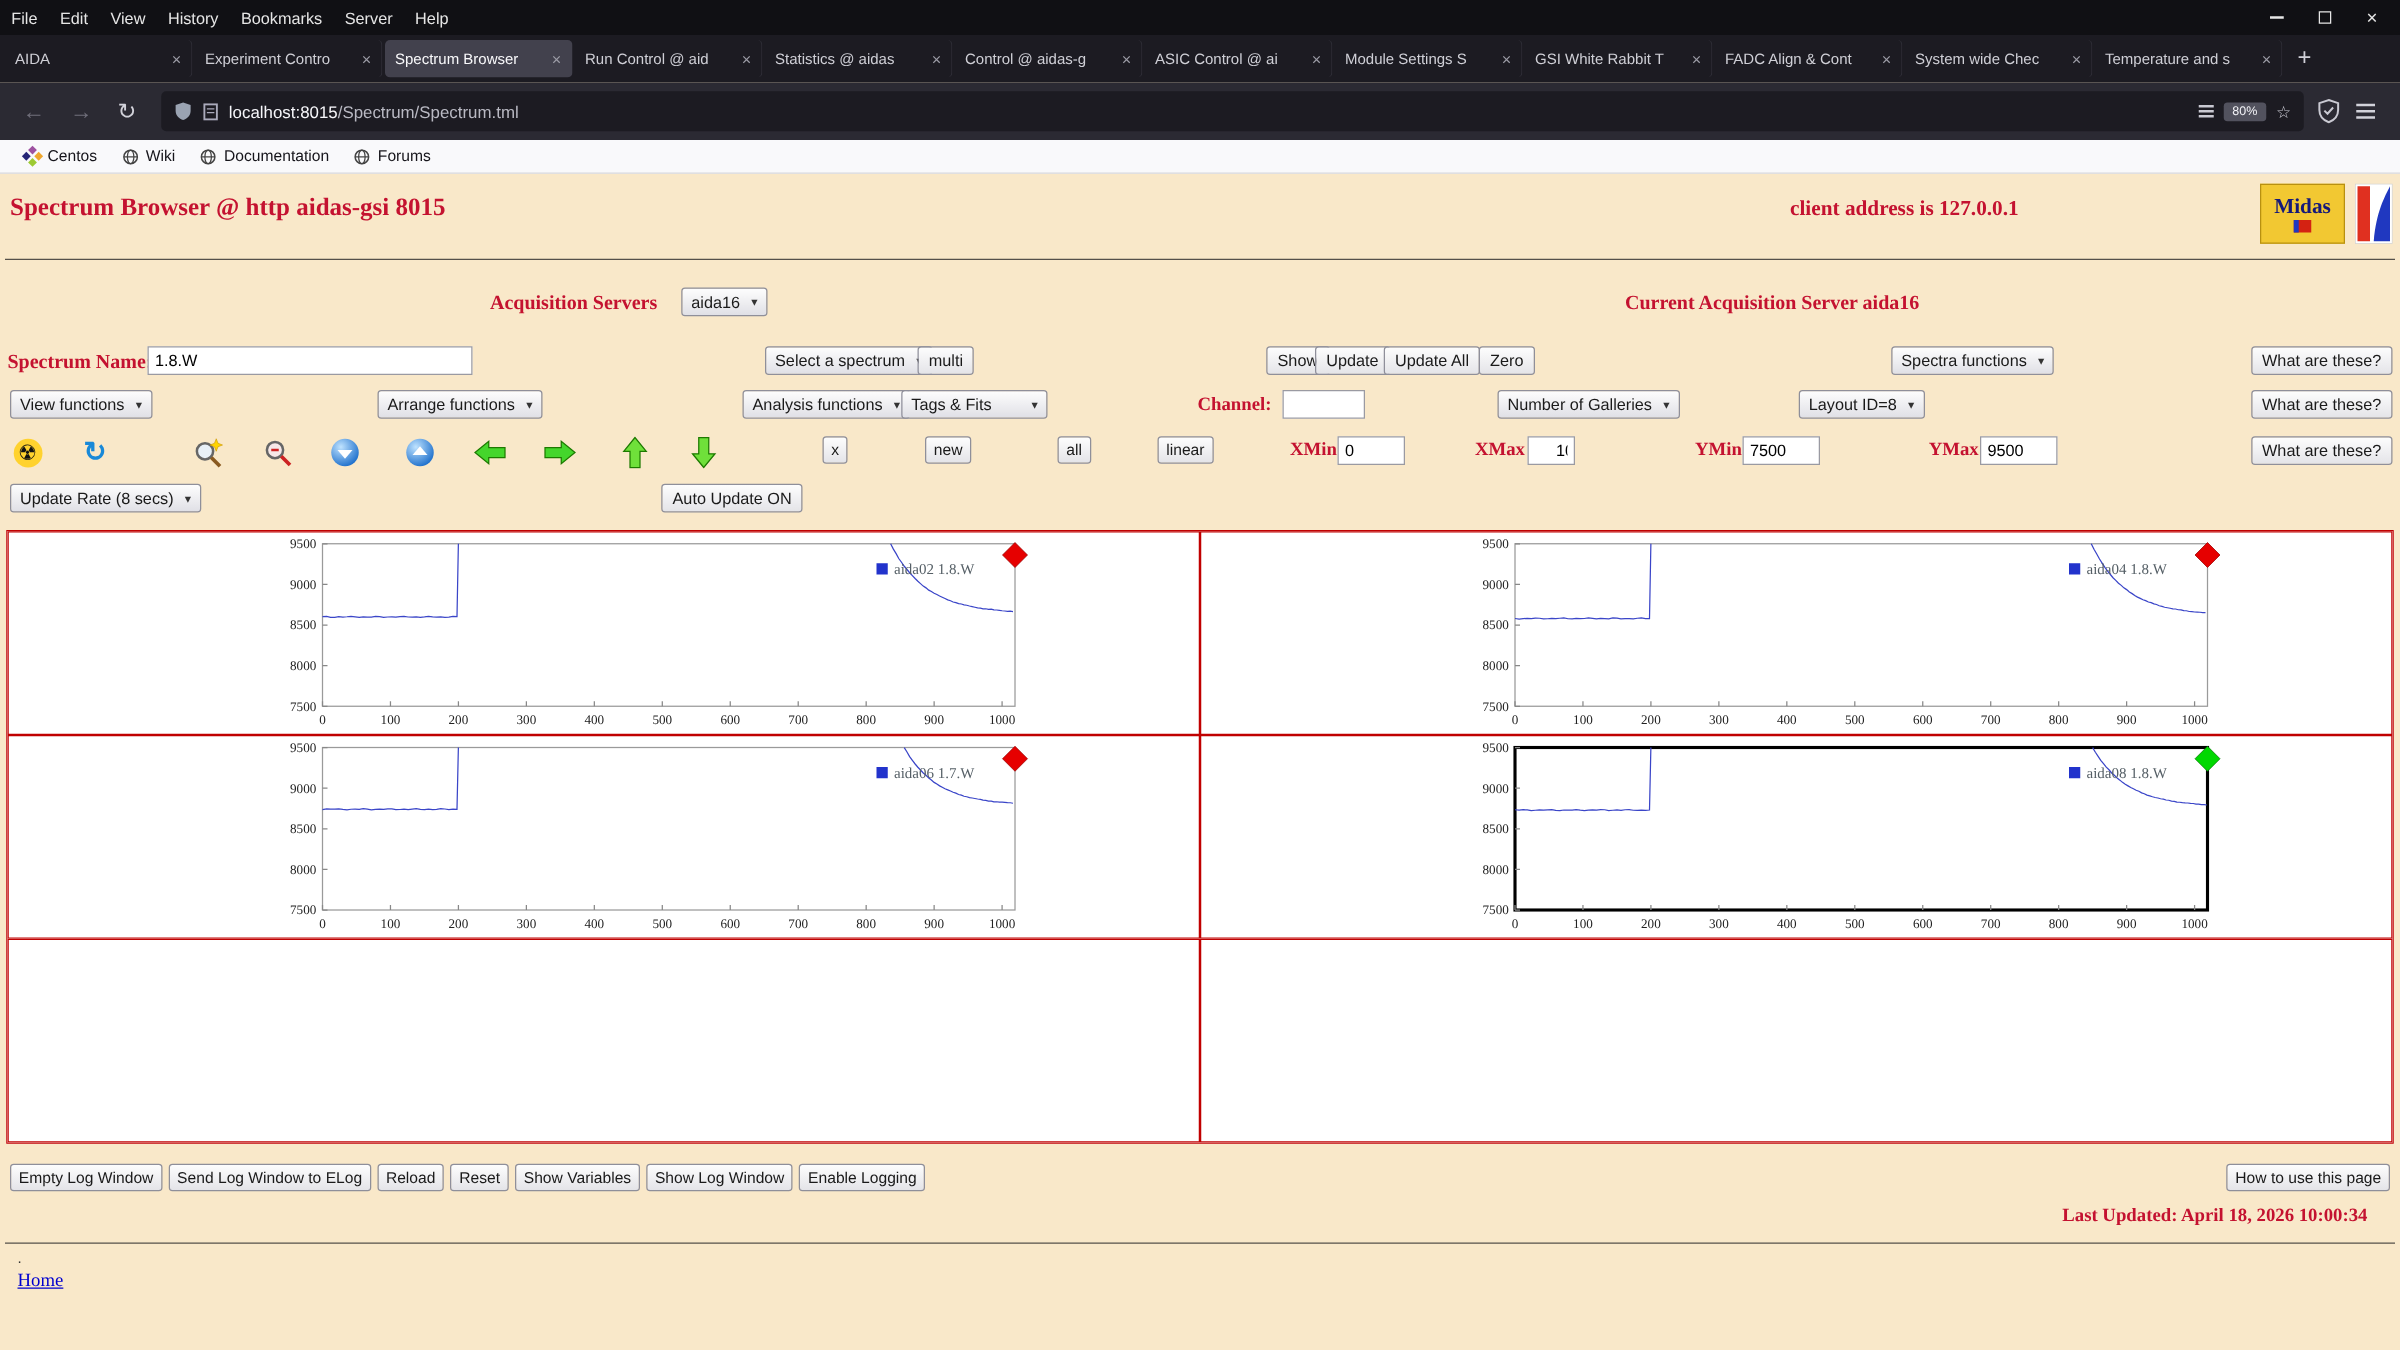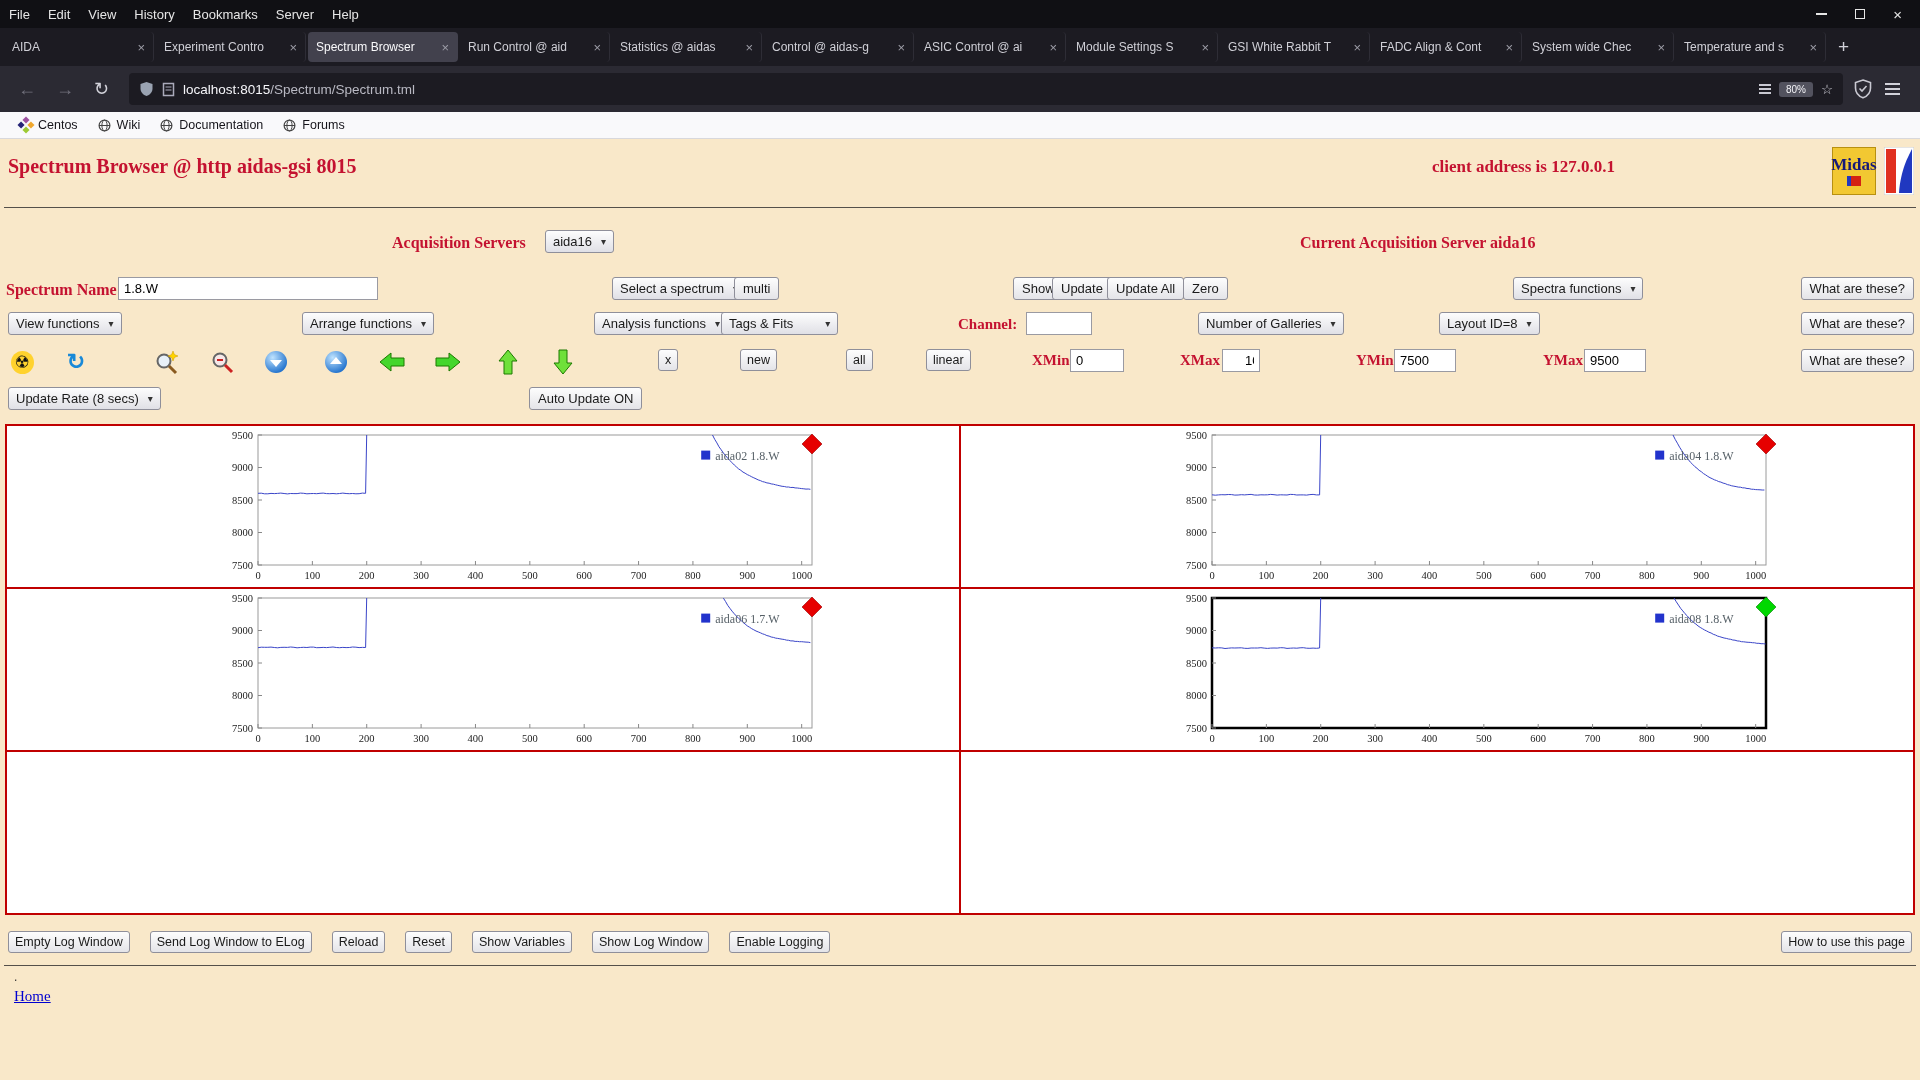--- a/index.html
+++ b/index.html
@@ -42,21 +42,21 @@
   .pin { width:12px; height:12px; transform:rotate(45deg); display:grid; grid-template-columns:5px 5px; gap:2px; }
   .pin i { width:5px; height:5px; display:block; }
 
   
   .page { position:relative; height:941px; }
   .rl { font-family:"Liberation Serif",serif; font-weight:bold; color:#c41230; }
   .phead { position:relative; padding:16px 8px 6px 8px; height:62px; }
   .ptitle { font-size:20px; }
   .pclient { position:absolute; left:1432px; top:18px; font-size:17px; }
   .logos { position:absolute; right:6px; top:8px; display:flex; gap:8px; align-items:center; }
-  .midaslogo { width:44px; height:48px; background:#f2c832; border:1px solid #b89010; display:flex;
+  .midaslogo { width:68px; height:48px; background:#f2c832; border:1px solid #b89010; display:flex;
                flex-direction:column; align-items:center; justify-content:center; font-family:"Liberation Serif",serif; }
   .midaslogo .m1 { font-size:17px; font-weight:bold; color:#15197a; line-height:1; }
   .midaslogo .m2 { width:14px; height:10px; background:#d42212; margin-top:3px; border-left:4px solid #2038c0; }
   .hr { border:none; border-top:1px solid #55504a; margin:6px 4px 0 4px; }
 
   .row { position:relative; height:27px; }
   .ab { position:absolute; top:0; }
   .lab { position:absolute; top:4px; font-size:16px; white-space:nowrap; }
   .lab.sm { font-size:15px; }
 
@@ -76,21 +76,21 @@
            justify-content:center; font-size:17px; color:#111; }
   .refr { color:#1989d8; font-size:22px; font-weight:bold; }
 
   .gallery { display:grid; grid-template-columns:1fr 1fr; grid-auto-rows:163px; margin:10px 5px 0 5px;
              border:1px solid #c00000; background:#fff; }
   .cell { position:relative; background:#fff; border:1px solid #c00000; overflow:hidden; }
   .chartbox { position:absolute; left:205px; top:3px; }
   svg text.tick { font:10.5px "Liberation Serif",serif; fill:#222; }
   svg text.leg  { font:12px "Liberation Serif",serif; fill:#555f66; }
 
-  .fbar { display:flex; gap:20px; margin:16px 8px 0 8px; align-items:center; }
+  .fbar { display:flex; gap:5px; margin:16px 8px 0 8px; align-items:center; }
   .fbar .spacer { flex:1; }
   .lastupd { text-align:right; margin:12px 26px 0 0; font-size:15px; }
   .homeblock { margin:4px 0 0 14px; }
   .dotline { font-size:12px; color:#333; }
   .homelink { font-family:"Liberation Serif",serif; font-size:15px; color:#0000d0; text-decoration:underline; cursor:pointer; display:inline-block; margin-top:4px; }
 </style>
 </head>
 <body>
 
 <div class="titlebar">
@@ -572,20 +572,21 @@
     <button class="btn small">Send Log Window to ELog</button>
     <button class="btn small">Reload</button>
     <button class="btn small">Reset</button>
     <button class="btn small">Show Variables</button>
     <button class="btn small">Show Log Window</button>
     <button class="btn small">Enable Logging</button>
     <span class="spacer"></span>
     <button class="btn small">How to use this page</button>
   </div>
 
+  <div class="lastupd rl">Last Updated: April 18, 2026 10:00:34</div>
 
   <hr class="hr" style="margin-top:12px;">
 
   <div class="homeblock">
     <div class="dotline">.</div>
     <a class="homelink">Home</a>
   </div>
 
 </div>
 

